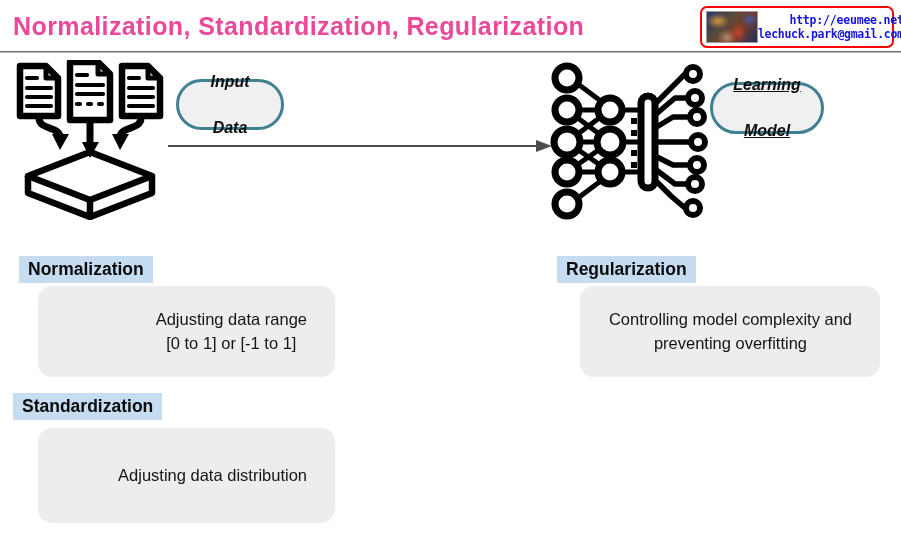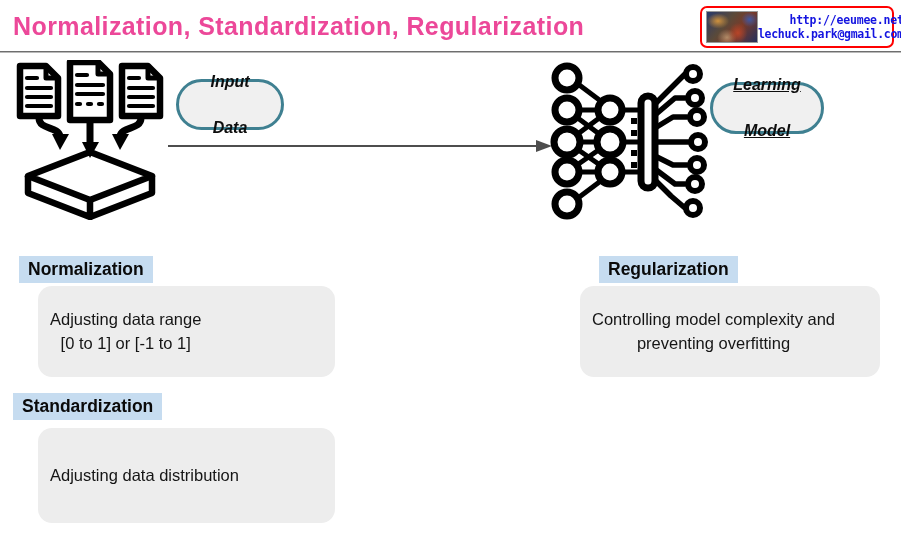--- a/index.html
+++ b/index.html
@@ -156,36 +156,36 @@
     padding: 3px 9px 4px 9px;
     white-space: nowrap;
     line-height: 1.15;
   }
   .concept-body {
     position: absolute;
     background: #ededed;
     border-radius: 14px;
     display: flex;
     align-items: center;
-    justify-content: flex-start;
+    justify-content: flex-end;
     text-align: center;
     font-size: 16.5px;
     color: #151515;
     line-height: 1.45;
     box-sizing: border-box;
-    padding: 6px 12px;
+    padding: 6px 28px;
   }
 
   .label-normalization   { left: 19px;  top: 256px; }
   .body-normalization    { left: 38px;  top: 286px; width: 297px; height: 91px; }
 
   .label-standardization { left: 13px;  top: 393px; }
   .body-standardization  { left: 38px;  top: 428px; width: 297px; height: 95px; }
 
-  .label-regularization  { left: 557px; top: 256px; margin-left: 42px; }
+  .label-regularization  { left: 557px; top: 256px; }
   .body-regularization   { left: 580px; top: 286px; width: 300px; height: 91px; }
 </style>
 </head>
 <body>
 
 <div id="slide">
 
   <div class="slide-title">Normalization, Standardization, Regularization</div>
 
   <div class="header-rule"></div>

